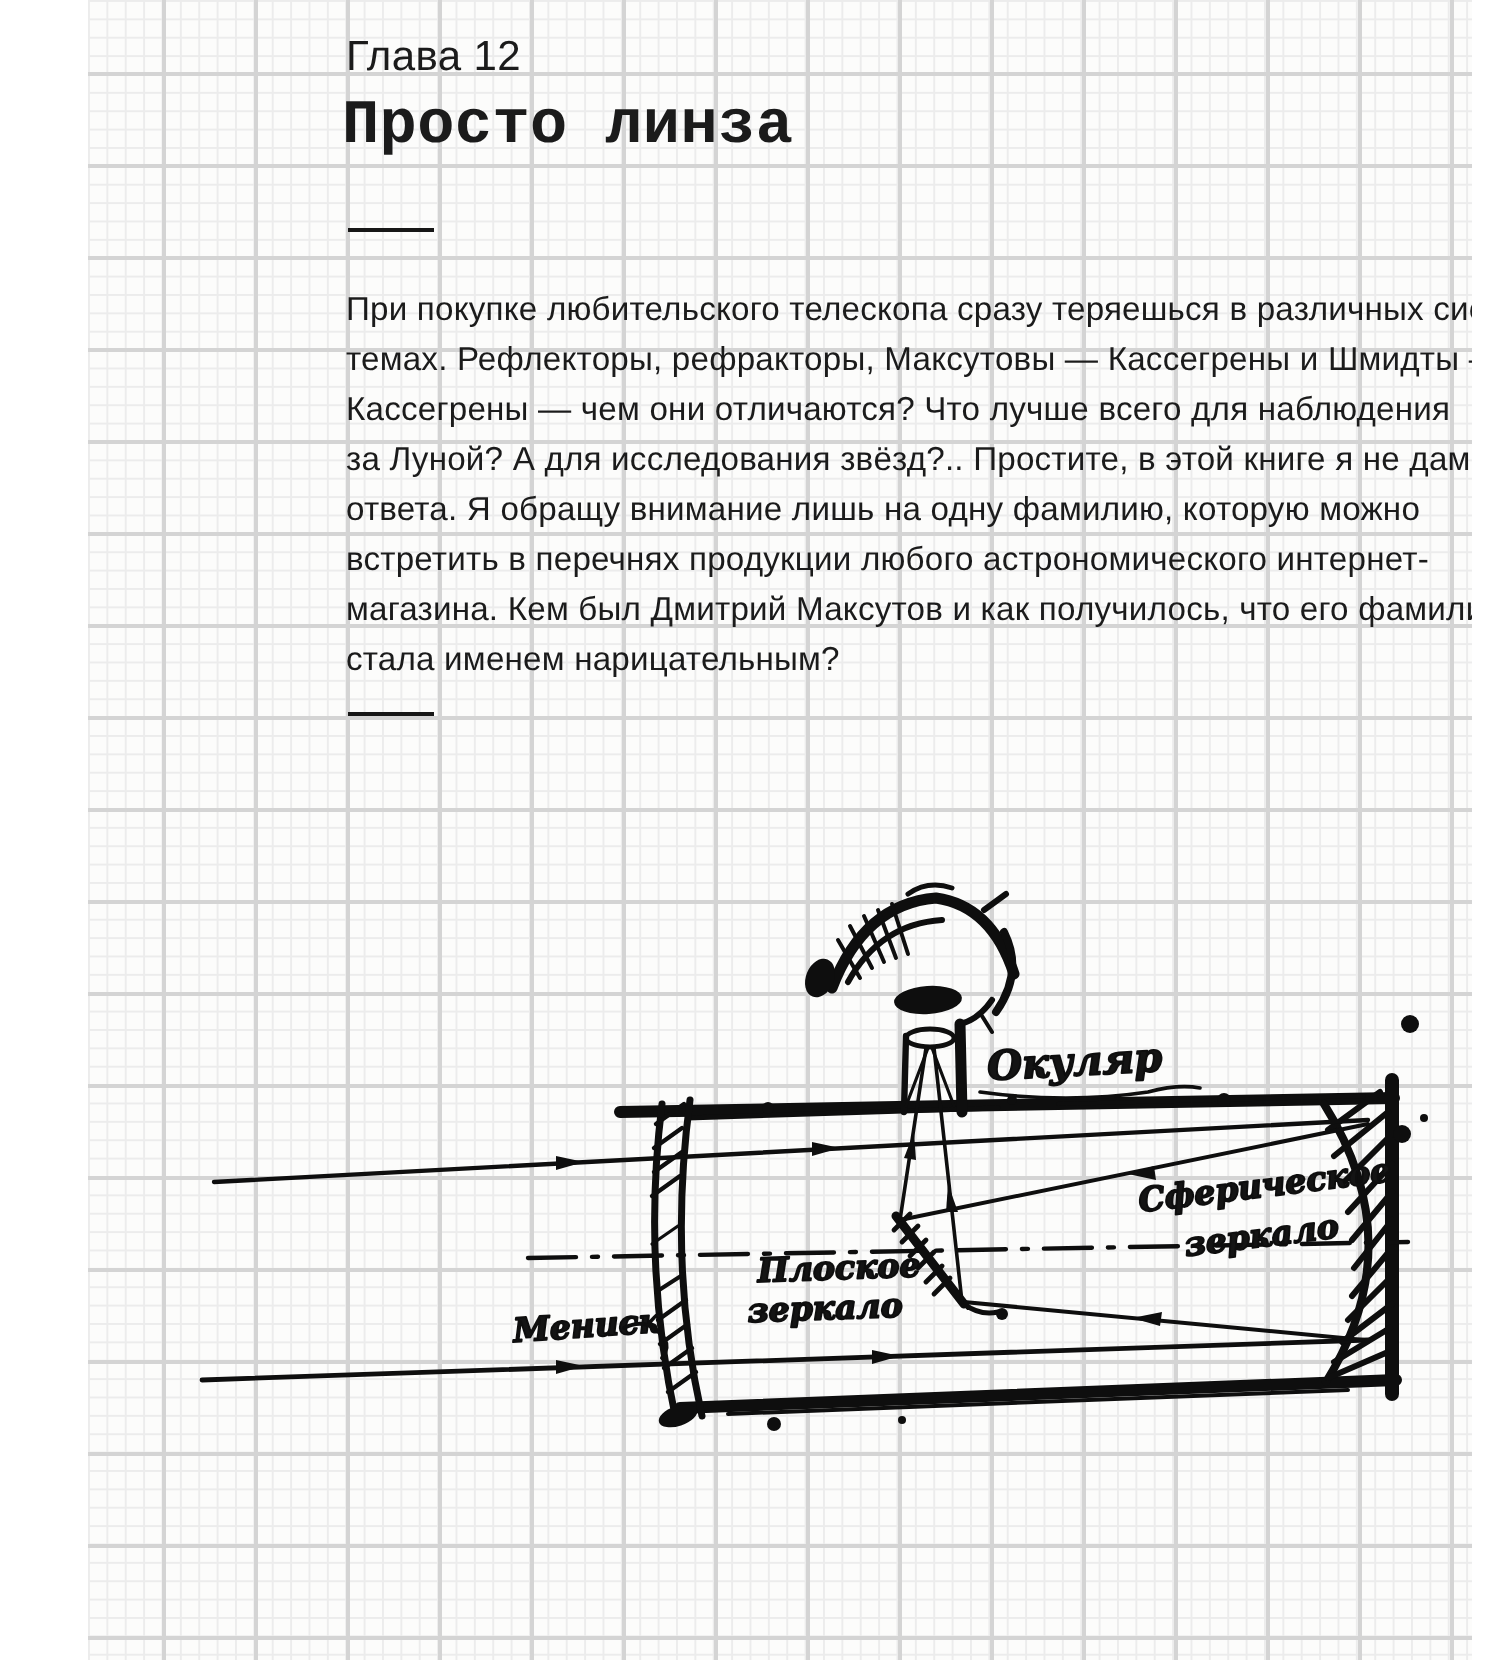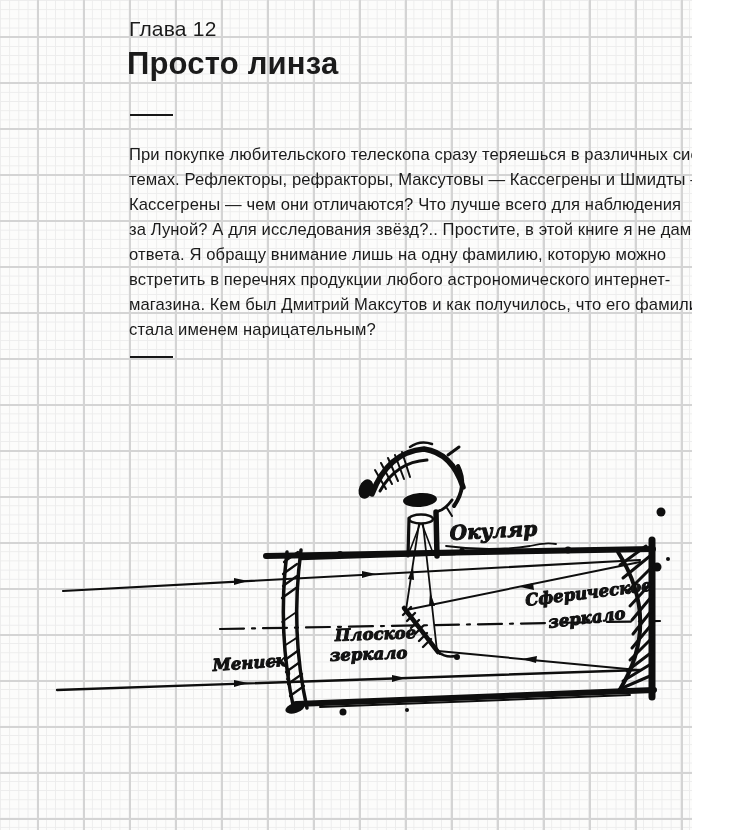--- a/index.html
+++ b/index.html
@@ -10,28 +10,29 @@
     background-color:#fcfcfb;
     background-image:
       linear-gradient(to right, #d4d4d4 2px, transparent 2px),
       linear-gradient(to bottom, #d4d4d4 2px, transparent 2px),
       linear-gradient(to right, #ececec 1px, transparent 1px),
       linear-gradient(to bottom, #ececec 1px, transparent 1px);
     background-size: 46px 100%, 100% 46px, 9.2px 100%, 100% 9.2px;
     background-position: 37px 0, 0 36px, 0 0, 0 0;
     font-family:"Liberation Sans", sans-serif;
     color:#1b1b1b;
+    margin-left:44px;
   }
   .chapter{
     position:absolute; top:17px; left:129px;
     font-size:21px; font-weight:400; letter-spacing:0.2px;
   }
   .title{
     position:absolute; top:46px; left:127px;
-    font-size:31px; font-weight:700; letter-spacing:0.2px;
+    font-size:31px; font-weight:700; letter-spacing:0.2px;font-family:Liberation Mono, monospace;
   }
   .rule{
     position:absolute; left:130px; width:43px; height:0;
     border-top:2.5px solid #161616;
   }
   .rule-1{ top:114px; }
   .rule-2{ top:356px; }
   .paragraph{
     position:absolute; top:142px; left:129px; width:560px;
     font-size:16.6px; line-height:25px; font-weight:400;

